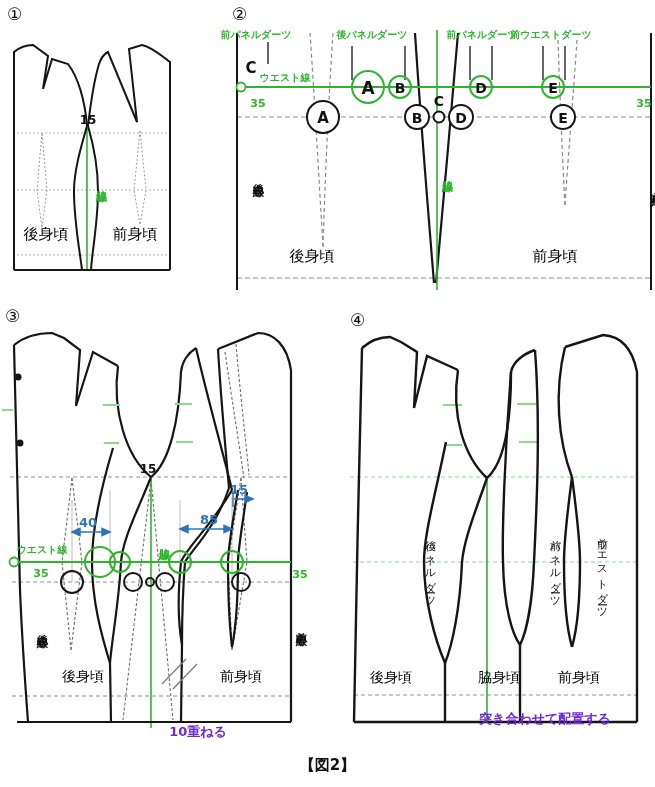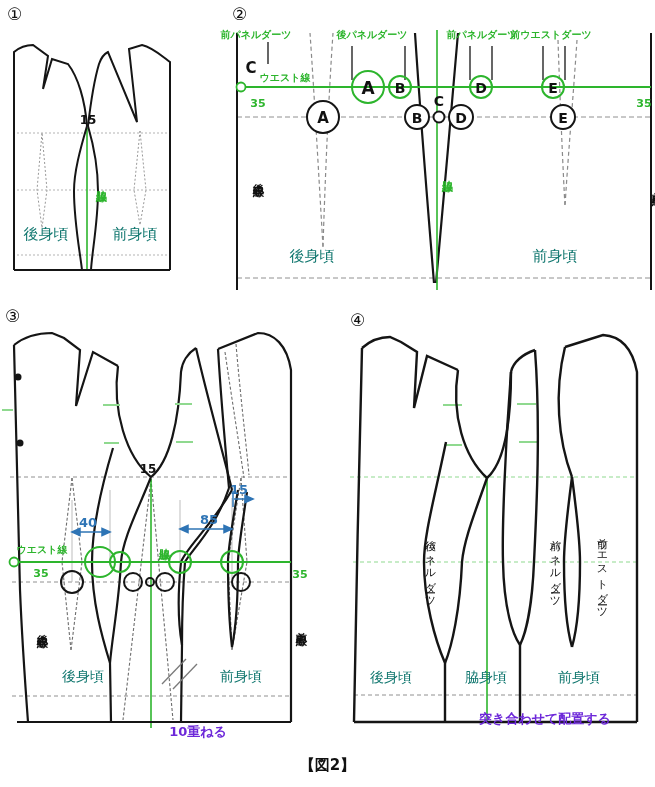--- a/index.html
+++ b/index.html
@@ -5,21 +5,21 @@
   html,body{margin:0;padding:0;background:#ffffff;}
   .stage{position:relative;width:655px;height:787px;background:#fff;overflow:hidden;
          font-family:"DejaVu Sans","Liberation Sans",sans-serif;}
   .panel{position:absolute;}
   svg{position:absolute;left:0;top:0;}
   .lbl{position:absolute;transform:translate(-50%,-50%);white-space:nowrap;line-height:1;}
   .numlbl{position:absolute;font-size:17px;color:#111;}
   .green{color:#2db52d;font-weight:bold;}
   .blue{color:#2e74b5;font-weight:bold;}
   .bluebr{color:#6d28d9;font-weight:bold;}
-  .graytx{color:#0f766e;}
+  .graytx{color:#000000;}
   .blacktx{color:#111;}
   .b{font-weight:bold;}
   .vert{writing-mode:vertical-rl;text-orientation:upright;letter-spacing:1px;}
   .s10{font-size:10px;}.s11{font-size:11px;padding-left:28px;}.s12{font-size:12px;}
   .s13{font-size:13px;}.s14{font-size:14px;}.s15{font-size:15px;}.s17{font-size:17px;}
   .caption{position:absolute;left:0;width:655px;top:756px;text-align:center;
            font-size:15px;font-weight:bold;color:#111;}
 </style>
 </head>
 <body>
@@ -252,19 +252,19 @@
         <path d="M190,50 C196,130 191,220 189,262 C187,310 180,335 175,345"></path>
         <path d="M227,177 C222,215 219,240 219,262 C219,305 223,333 227,347"></path>
         <path d="M227,177 C232,215 235,240 235,262 C235,305 231,333 227,347"></path>
       </g>
     </svg>
     <span class="numlbl" style="left:5px;top:10px;">④</span>
     <span class="lbl blacktx s11 vert" style="left:71px;top:267px;">後パネルダーツ</span>
     <span class="lbl blacktx s11 vert" style="left:196px;top:267px;">前パネルダーツ</span>
     <span class="lbl blacktx s11 vert" style="left:243px;top:272px;">前ウエストダーツ</span>
     <span class="lbl graytx s14" style="left:46px;top:377px;">後身頃</span>
-    <span class="lbl graytx s14" style="left:141px;top:377px;">脇身頃</span>
+    <span class="lbl graytx s14" style="left:154px;top:377px;">脇身頃</span>
     <span class="lbl graytx s14" style="left:234px;top:377px;">前身頃</span>
     <span class="lbl bluebr s13" style="left:200px;top:418px;">突き合わせて配置する</span>
   </div>
 
   <div class="caption">【図2】</div>
 </div>
 
 </body></html>

